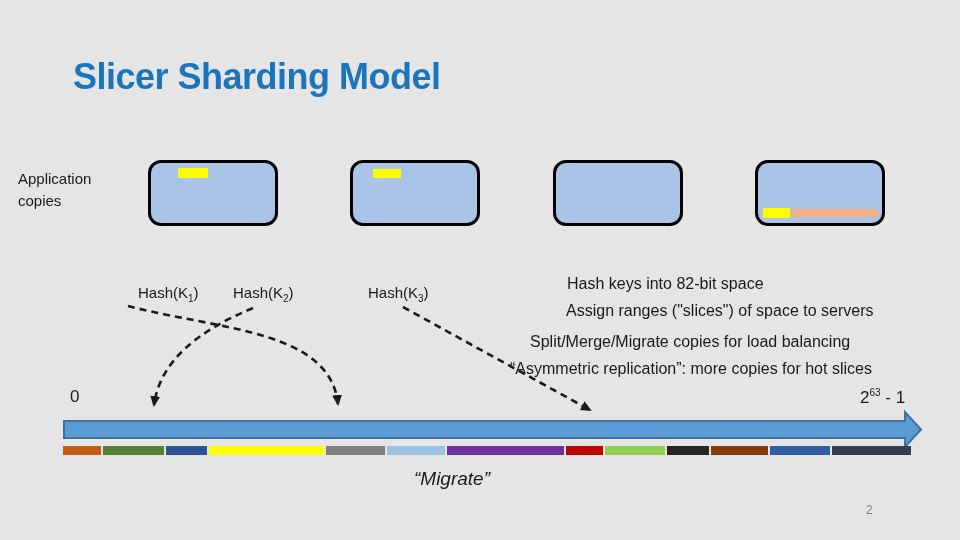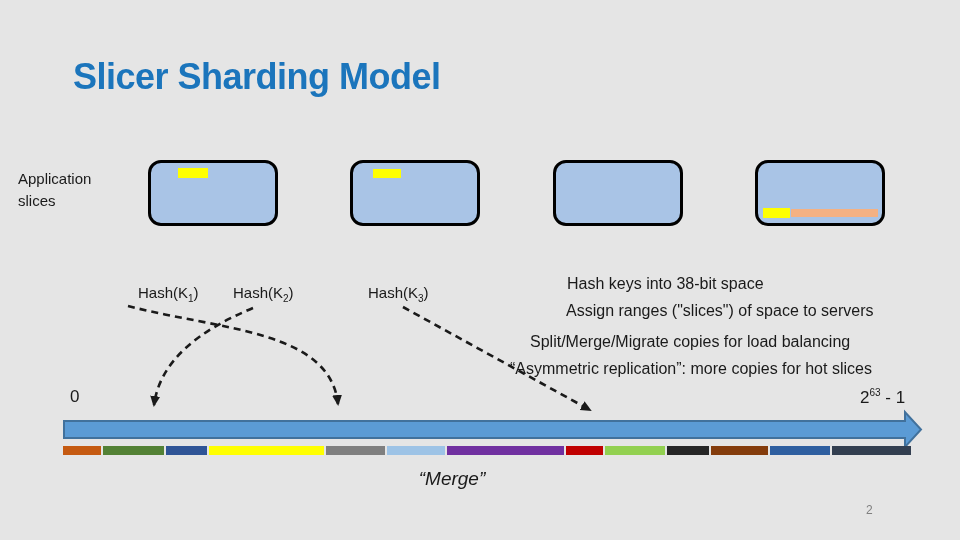--- a/index.html
+++ b/index.html
@@ -43,21 +43,21 @@
 </style>
 </head>
 <body>
 
 <div id="slide">
 
   <div id="title" class="abs" style="color: rgb(27, 117, 188);">Slicer Sharding Model</div>
 
   <div id="app-servers-label" class="abs">
     <div>Application</div>
-    <div>slices</div>
+    <div>copies</div>
   </div>
 
   <div>
       <div class="server-box" style="left: 148px; background: rgb(169, 196, 230); border-color: rgb(0, 0, 0);">
         <div class="mark" style="left: 27px; top: 5px; width: 30px; height: 10px; background: rgb(255, 255, 0);"></div>
       </div>
       <div class="server-box" style="left: 350px; background: rgb(169, 196, 230); border-color: rgb(0, 0, 0);">
         <div class="mark" style="left: 20px; top: 6px; width: 28px; height: 9px; background: rgb(255, 255, 0);"></div>
       </div>
       <div class="server-box" style="left: 553px; background: rgb(169, 196, 230); border-color: rgb(0, 0, 0);"></div>
@@ -66,21 +66,21 @@
         <div class="mark" style="left: 33px; top: 46px; width: 87px; height: 8px; background: rgb(244, 177, 131);"></div>
       </div>
     </div>
 
   <div>
       <div class="hash-label" style="left: 98px; margin-left: 40px;"><span>Hash(K</span><sub>1</sub><span>)</span></div>
       <div class="hash-label" style="left: 233px;"><span>Hash(K</span><sub>2</sub><span>)</span></div>
       <div class="hash-label" style="left: 368px;"><span>Hash(K</span><sub>3</sub><span>)</span></div>
     </div>
 
-  <div class="bullet bl0">Hash keys into 38-bit space</div>
+  <div class="bullet bl0">Hash keys into 82-bit space</div>
   <div class="bullet bl1">Assign ranges ("slices") of space to servers</div>
   <div class="bullet bl2">Split/Merge/Migrate copies for load balancing</div>
   <div class="bullet bl3">“Asymmetric replication”: more copies for hot slices</div>
 
   <div id="axis-start" class="abs">0</div>
   <div id="axis-end" class="abs"><span>2</span><sup>63</sup><span> - 1</span></div>
 
   <svg id="overlay" width="960" height="540">
     <defs>
       <marker id="ah" markerWidth="12" markerHeight="12" refX="9" refY="5" orient="auto" markerUnits="userSpaceOnUse">
@@ -102,17 +102,17 @@
       <div class="slice-seg" style="width: 58px; background: rgb(157, 195, 230);"></div>
       <div class="slice-seg" style="width: 117px; background: rgb(112, 48, 160);"></div>
       <div class="slice-seg" style="width: 37px; background: rgb(192, 0, 0);"></div>
       <div class="slice-seg" style="width: 60px; background: rgb(146, 208, 80);"></div>
       <div class="slice-seg" style="width: 42px; background: rgb(38, 38, 38);"></div>
       <div class="slice-seg" style="width: 57px; background: rgb(132, 60, 12);"></div>
       <div class="slice-seg" style="width: 60px; background: rgb(46, 95, 160);"></div>
       <div class="slice-seg" style="width: 79px; background: rgb(51, 63, 80);"></div>
     </div>
 
-  <div id="slices-label" class="abs">“Merge”</div>
+  <div id="slices-label" class="abs">“Migrate”</div>
 
   <div id="page-number" class="abs">2</div>
 
 </div>
 
 </body></html>

